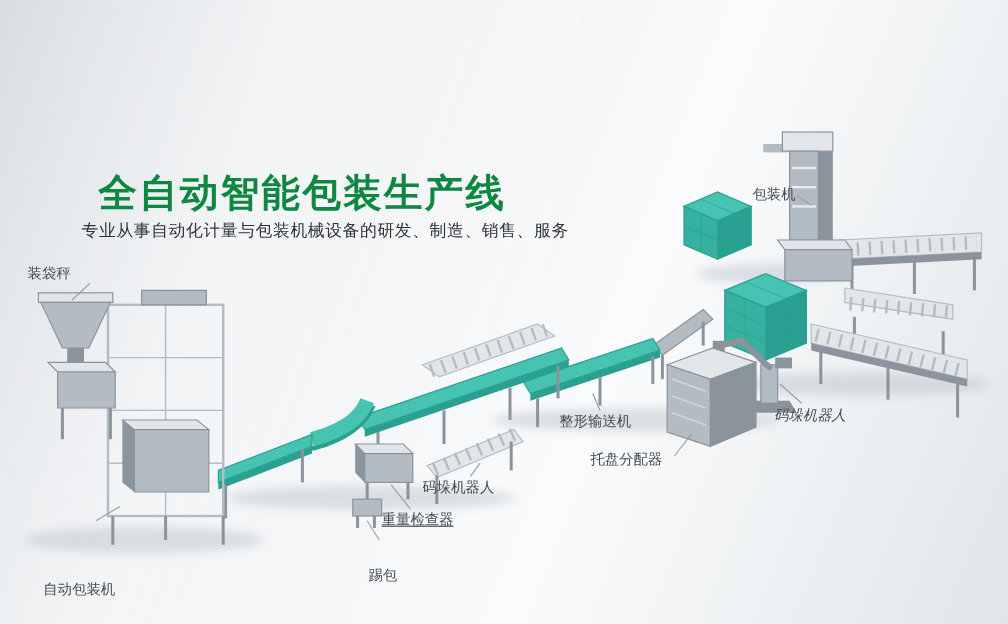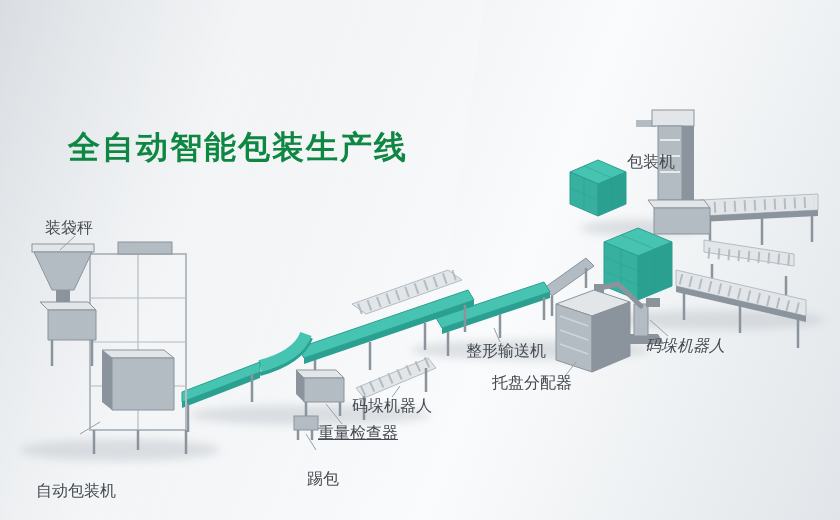--- a/index.html
+++ b/index.html
@@ -8,31 +8,31 @@
     font-family:"Liberation Sans","DejaVu Sans",sans-serif;
     background:linear-gradient(112deg,#d2d7dc 0%,#e2e6ea 22%,#f3f5f7 46%,#fafbfc 60%,#eef1f3 80%,#e1e5e9 100%);
   }
   .stage::before {
     content:""; position:absolute; left:-120px; top:-80px; width:560px; height:760px;
     background:linear-gradient(100deg,rgba(255,255,255,0) 0%,rgba(255,255,255,.55) 50%,rgba(255,255,255,0) 100%);
     transform:rotate(8deg); pointer-events:none;
   }
   .scene { position:absolute; left:0; top:0; }
   .title {
-    position:absolute; left:66px; top:124px; margin:2px;
+    position:absolute; left:66px; top:124px; margin:16px;
     font-size:32px; font-weight:700; letter-spacing:2px;
     color:var(--title-green,#0e8742); white-space:nowrap;
   }
   .subtitle {
     position:absolute; left:68px; top:184px; margin:0;
     font-size:14px; letter-spacing:.5px;
     color:var(--subtitle-dark,#2f3338); white-space:nowrap;
   }
   .label {
-    position:absolute; font-size:16px; line-height:14px; white-space:nowrap;
+    position:absolute; font-size:12px; line-height:14px; white-space:nowrap;
     color:var(--label-text,#454b51);
   }
   
   .f-light{fill:var(--machine-light,#e2e6e9);} 
   .f-mid{fill:var(--machine-mid,#b4bcc3);} 
   .f-dark{fill:var(--machine-dark,#8b949c);} 
   .f-teal{fill:var(--accent-teal,#47c3b2);} 
   .f-tealm{fill:var(--accent-teal-mid,#37b0a0);} 
   .f-teald{fill:var(--accent-teal-dark,#2aa090);} 
   .s-dark{stroke:var(--machine-dark,#8b949c);stroke-width:1;}
@@ -218,22 +218,23 @@
       <path class="leader" d="M 668,336 L 650,320"></path>
       <path class="leader" d="M 562,380 L 576,362"></path>
       <path class="leader" d="M 392,397 L 400,386"></path>
       <path class="leader" d="M 342,424 L 326,404"></path>
       <path class="leader" d="M 316,450 L 306,434"></path>
       <path class="leader" d="M 80,434 L 100,422"></path>
     </g>
   </svg>
 
   <h1 class="title">全自动智能包装生产线</h1>
-
-  <div class="label" style="left:45px; top:221px;">装袋秤</div>
+  <p class="subtitle">专业从事自动化计量与包装机械设备的研发、制造、销售、服务</p>
+
+  <div class="label" style="left:23px; top:221px;">装袋秤</div>
   <div class="label" style="left:627px; top:155px;">包装机</div>
   <div class="label" style="left:466px; top:344px;">整形输送机</div>
   <div class="label" style="left:645px; top:339px;font-style:italic;">码垛机器人</div>
   <div class="label" style="left:492px; top:376px;">托盘分配器</div>
   <div class="label" style="left:352px; top:399px;">码垛机器人</div>
   <div class="label" style="left:318px; top:426px;text-decoration:underline;">重量检查器</div>
   <div class="label" style="left:307px; top:472px;">踢包</div>
   <div class="label" style="left:36px; top:436px;margin-top:48px;">自动包装机</div>
 
 </div>

